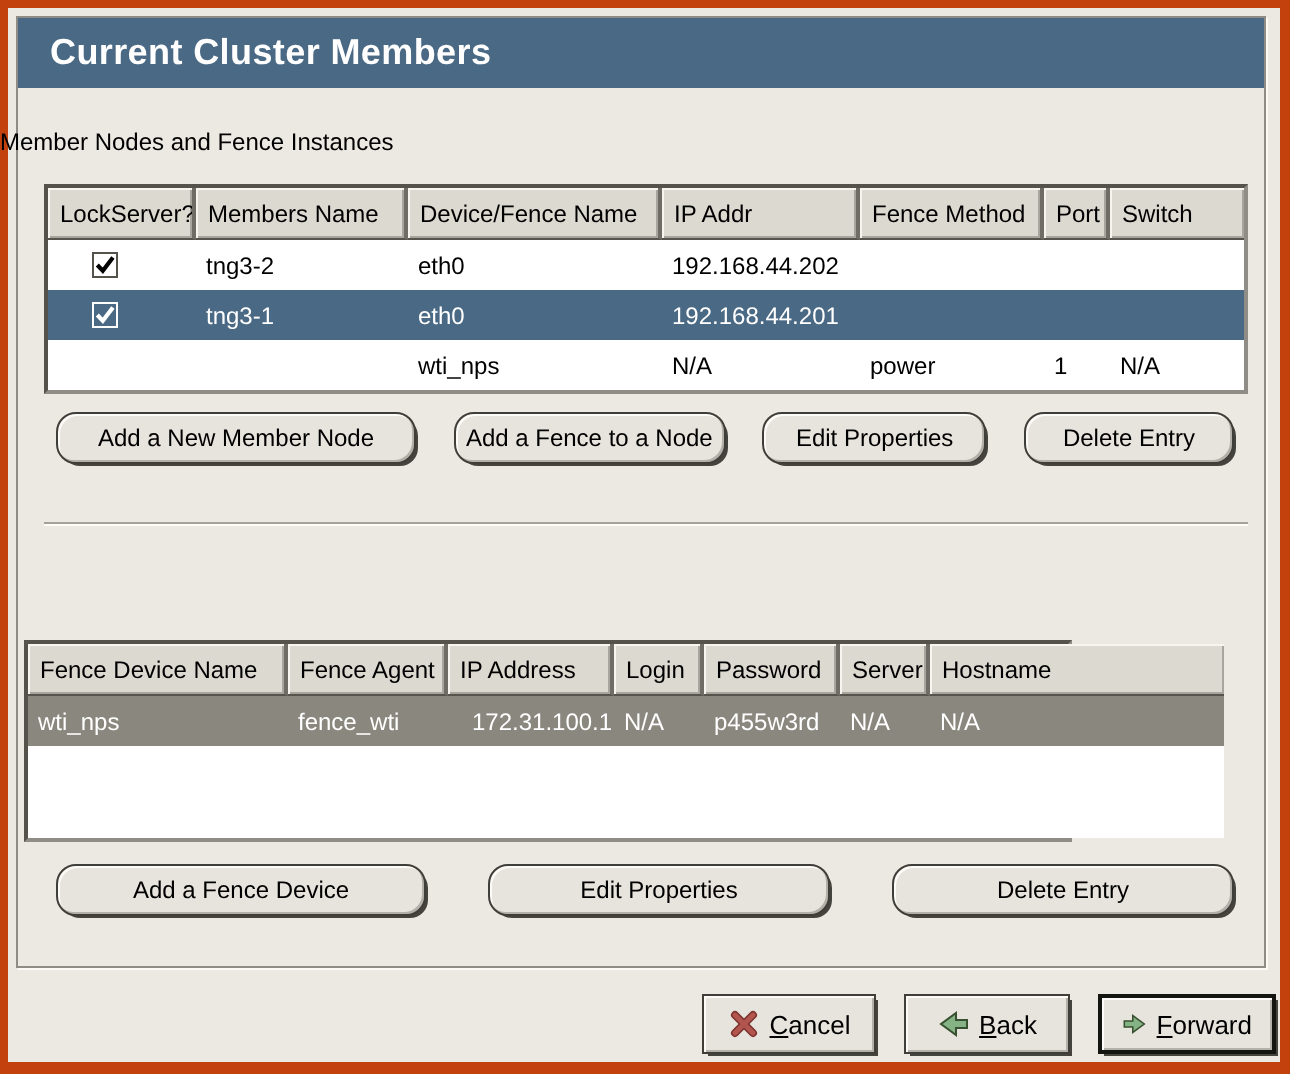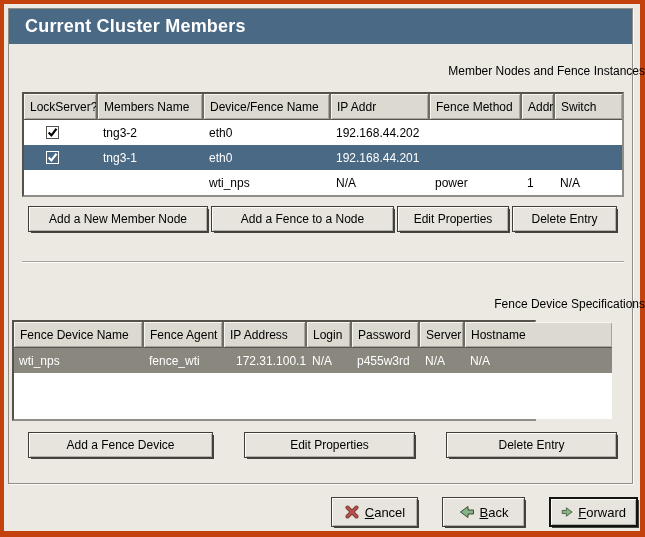--- a/index.html
+++ b/index.html
@@ -15,21 +15,21 @@
   .frame {
     left: 8px; top: 8px; width: 625px; height: 476px;
     border: 1px solid #8f8c85; box-shadow: 1px 1px 0 #fbfaf6;
   }
   .titlebar {
     left: 9px; top: 9px; width: 623px; height: 35px;
     background: #4a6984; color: #ffffff;
     font-size: 18px; font-weight: bold; line-height: 35px; padding-left: 16px;
     letter-spacing: .2px;
   }
-  .section-label { left: 0; top: 0; width: 645px; text-align: right; font-size: 12px; }
+  .section-label { left: 0; top: 0; width: 645px; text-align: left; font-size: 12px; }
 
   .tframe {
     background: #fff;
     border: 2px solid;
     border-color: #55524c #908d86 #908d86 #55524c;
   }
   table { border-collapse: separate; border-spacing: 0; table-layout: fixed; width: 598px; border-radius: 32px; }
   th {
     height: 26px; background: #dcd9d1; font-weight: normal; font-size: 12px;
     text-align: left; padding: 0 0 0 6px; white-space: nowrap; overflow: hidden;
@@ -54,25 +54,25 @@
 
   .btn {
     background: #e7e4dd;
     border: 1px solid #403e39;
     box-shadow: inset 1px 1px 0 #fcfbf8, inset -1px -1px 0 #b3b0a9, 2px 2px 0 -1px #45433e;
     font-family: "Liberation Sans", sans-serif; font-size: 12px; color: #000;
     display: flex; align-items: center; justify-content: center;
     cursor: default; white-space: nowrap;
   }
   .btnrow { display: flex; justify-content: space-between; height: 26px; }
-  .btnrow .btn { height: 26px; }
+  .btnrow .btn { height: 26px; border-radius: 10px; }
 
   .separator { background: #a5a29b; height: 1px; box-shadow: 0 1px 0 #fdfcf9; }
 
-  .actionbar { left: 0; top: 497px; width: 638px; display: flex; justify-content: flex-end; gap: 24px; }
+  .actionbar { left: 0; top: 497px; width: 638px; display: flex; justify-content: flex-end; gap: 14px; }
   .actionbar .btn { height: 30px; gap: 5px; padding: 0 10px; font-size: 13px; }
   .btn-default { border: 2px solid #141411; }
   .u { text-decoration: underline; }
   .icon16 { width: 16px; height: 16px; display: inline-block; }
 </style>
 </head>
 <body>
 
 <div class="page">
   <div class="win"></div>
@@ -94,21 +94,21 @@
           <col style="width:33px">
           <col style="width:67px">
       </colgroup>
       <thead>
         <tr>
           <th>LockServer?</th>
           <th>Members Name</th>
           <th>Device/Fence Name</th>
           <th>IP Addr</th>
           <th>Fence Method</th>
-          <th>Addr</th>
+          <th>Port</th>
           <th>Switch</th>
         </tr>
       </thead>
       <tbody>
         <tr>
           <td class="cbcell"><span class="cbx"><svg viewBox="0 0 10 10">
                   <path d="M1.5 5 L4 7.6 L8.6 1.6" stroke="currentColor" fill="none" stroke-width="1.9"></path>
                 </svg></span></td>
           <td>tng3-2</td>
           <td>eth0</td>
@@ -136,28 +136,27 @@
           <td>power</td>
           <td>1</td>
           <td>N/A</td>
         </tr>
       </tbody>
     </table>
   </div>
 
   <div class="abs btnrow" style="left:28px; top:206px; width:589px;">
     <button class="btn" style="width:180px;">Add a New Member Node</button>
-    <button class="btn" style="width:183px;">Add a Fence to a Node</button>
+    <button class="btn" style="width:136px;">Add a Fence to a Node</button>
     <button class="btn" style="width:112px;">Edit Properties</button>
     <button class="btn" style="width:105px;">Delete Entry</button>
   </div>
 
   <div class="abs separator" style="left:22px; top:261px; width:602px;"></div>
 
-  <div class="abs section-label" style="top:297px;">Fence Device Specifications</div>
 
   <div class="abs tframe" style="left:12px; top:320px; width:524px; height:101px;">
     <table>
       <colgroup>
         <col style="width:130px">
           <col style="width:80px">
           <col style="width:83px">
         <col style="width:45px">
           <col style="width:68px">
           <col style="width:45px">

